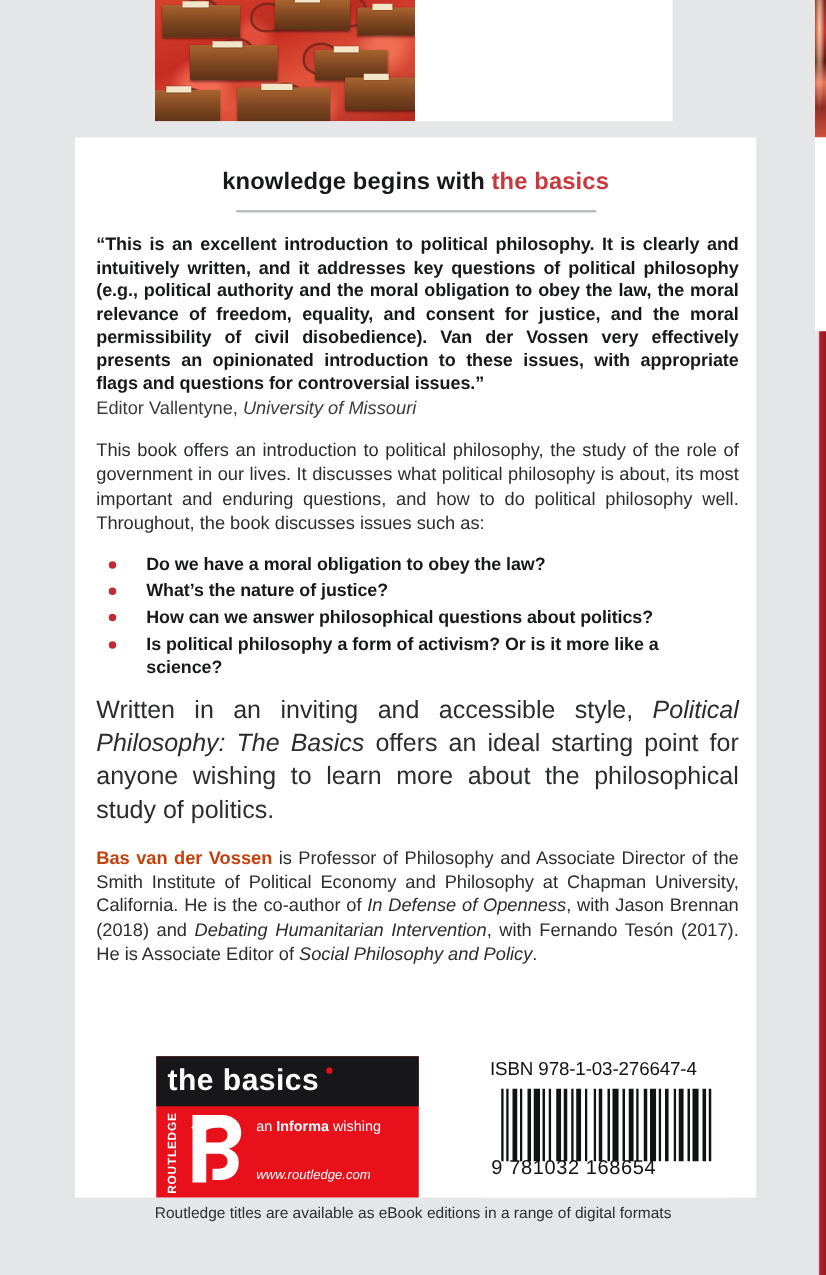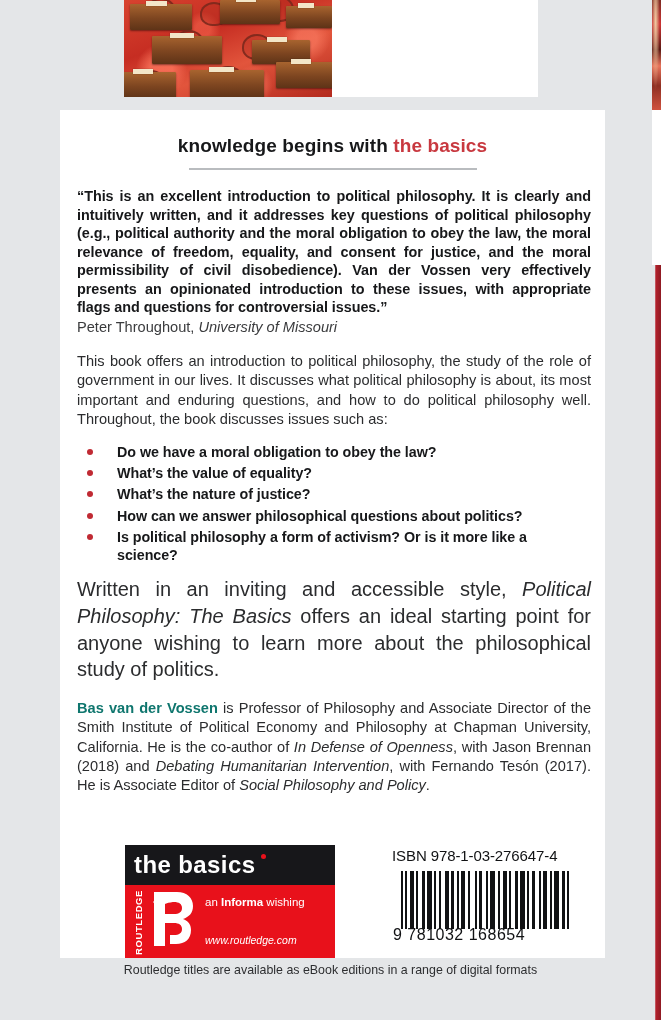--- a/index.html
+++ b/index.html
@@ -186,21 +186,21 @@
   .closing em { font-style: italic; }
 
   .bio {
     font-size: 14.6px;
     font-weight: 400;
     line-height: 1.33;
     text-align: justify;
     margin: 16px 0 0 0;
     color: #2b2c2e;
   }
-  .bio strong { font-weight: 700; color: #0f766e; }
+  .bio strong { font-weight: 700; color: #c2410c; }
   .bio em { font-style: italic; }
 
   
   .bottom-row {
     position: absolute;
     left: 65px;
     bottom: 0;
     width: 480px;
     height: 113px;
   }
@@ -369,27 +369,26 @@
   <div class="panel">
 
     <div class="tagline"><span>knowledge begins with </span><span class="accent">the basics</span></div>
 
     <div class="rule"></div>
 
     <div class="body-wrap">
 
       <p class="quote">“This is an excellent introduction to political philosophy. It is clearly and intuitively written, and it addresses key questions of political philosophy (e.g., political authority and the moral obligation to obey the law, the moral relevance of freedom, equality, and consent for justice, and the moral permissibility of civil disobedience). Van der Vossen very effectively presents an opinionated introduction to these issues, with appropriate flags and questions for controversial issues.”</p>
 
-      <p class="attribution"><span>Peter Throughout, </span><em>University of Missouri</em></p>
+      <p class="attribution"><span>Editor Vallentyne, </span><em>University of Missouri</em></p>
 
       <p class="blurb">This book offers an introduction to political philosophy, the study of the role of government in our lives. It discusses what political philosophy is about, its most important and enduring questions, and how to do political philosophy well. Throughout, the book discusses issues such as:</p>
 
       <ul class="questions">
         <li><span class="dot"></span><span>Do we have a moral obligation to obey the law?</span></li>
-        <li><span class="dot"></span><span>What’s the value of equality?</span></li>
         <li><span class="dot"></span><span>What’s the nature of justice?</span></li>
         <li><span class="dot"></span><span>How can we answer philosophical questions about politics?</span></li>
         <li><span class="dot"></span><span>Is political philosophy a form of activism? Or is it more like a science?</span></li>
       </ul>
 
       <p class="closing"><span>Written in an inviting and accessible style, </span><em>Political Philosophy: The Basics</em><span> offers an ideal starting point for anyone wishing to learn more about the philosophical study of politics.</span></p>
 
       <p class="bio"><strong>Bas van der Vossen</strong><span> is Professor of Philosophy and Associate Director of the Smith Institute of Political Economy and Philosophy at Chapman University, California. He is the co-author of </span><em>In Defense of Openness</em><span>, with Jason Brennan (2018) and </span><em>Debating Humanitarian Intervention</em><span>, with Fernando Tesón (2017). He is Associate Editor of </span><em>Social Philosophy and Policy</em><span>.</span></p>
 
     </div>

